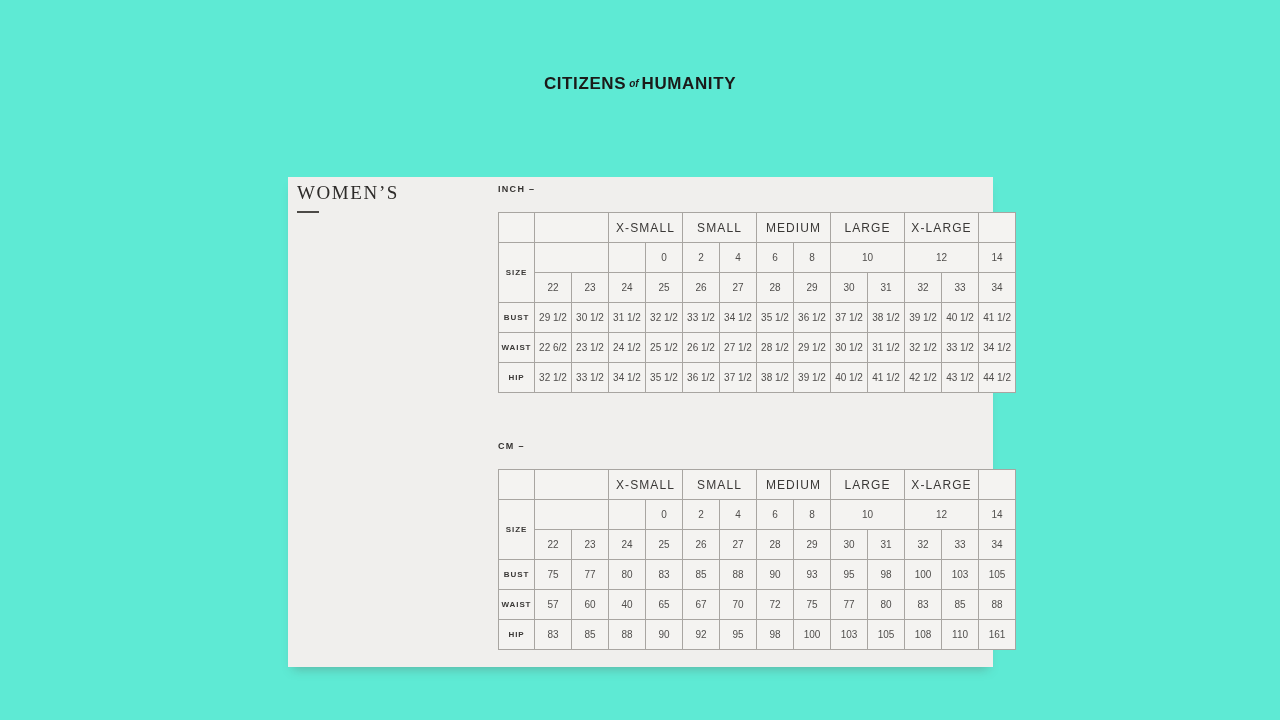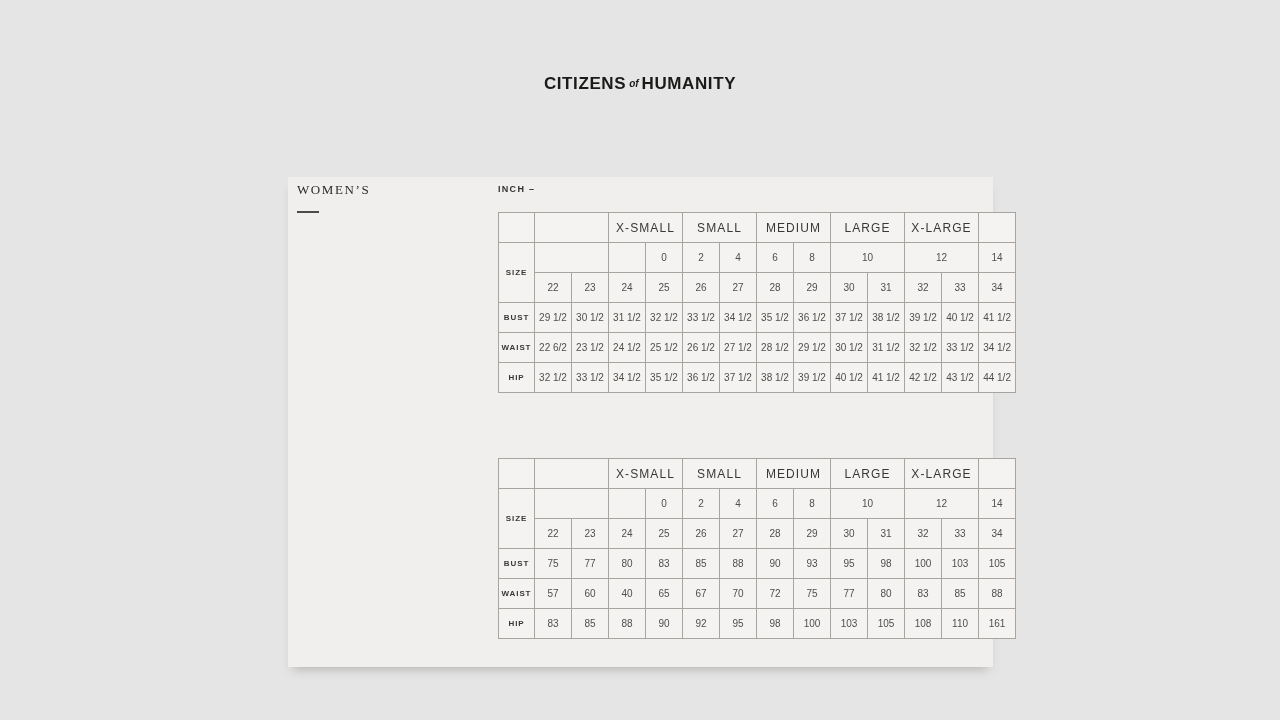--- a/index.html
+++ b/index.html
@@ -2,21 +2,21 @@
 <html><head>
 <meta charset="utf-8">
 <style>
   * { margin: 0; padding: 0; box-sizing: border-box; }
   html, body {
     width: 1280px; height: 720px;
     background: #ffffff;
     font-family: "Liberation Sans", sans-serif;
     overflow: hidden;
   }
-  .page { position: relative; width: 1280px; height: 720px; background: #e5e5e5; }
+  .page { position: relative; width: 1280px; height: 720px; background: #5eead4; }
 
   
   .logo {
     position: absolute; top: 74px; left: 0; width: 100%;
     text-align: center; color: #1b1a19; cursor: pointer;
     white-space: nowrap;
   }
   .logo-big {
     font-size: 17px; font-weight: bold; letter-spacing: 0.6px;
   }
@@ -28,21 +28,21 @@
   
   .panel {
     position: absolute; left: 288px; top: 177px;
     width: 705px; height: 490px;
     background: #f0efed;
     box-shadow: 0 7px 10px -5px rgba(90, 84, 78, 0.35);
   }
   .women-heading {
     position: absolute; left: 9px; top: 5px;
     font-family: "Liberation Serif", serif;
-    font-size: 13px; letter-spacing: 1.6px; color: #2d2b29;
+    font-size: 19px; letter-spacing: 1.6px; color: #2d2b29;
   }
   .heading-dash {
     position: absolute; left: 9px; top: 34px;
     width: 22px; height: 2px; background: #4c4a47;
   }
 
   .chart-section { position: absolute; left: 174px; width: 517px; padding-left: 36px; }
   .inch-section { top: 7px; }
   .cm-section { top: 264px; }
 
@@ -186,20 +186,21 @@
               <td>41 1/2</td>
               <td>42 1/2</td>
               <td>43 1/2</td>
               <td>44 1/2</td>
             </tr>
           </tbody>
         </table>
     </div>
 
     <div class="chart-section cm-section">
+      <div class="unit-label">CM –</div>
       <table class="size-table">
           <colgroup>
             <col style="width: 36px;">
             <col style="width: 37px;">
             <col style="width: 37px;">
             <col style="width: 37px;">
             <col style="width: 37px;">
             <col style="width: 37px;">
             <col style="width: 37px;">
             <col style="width: 37px;">

